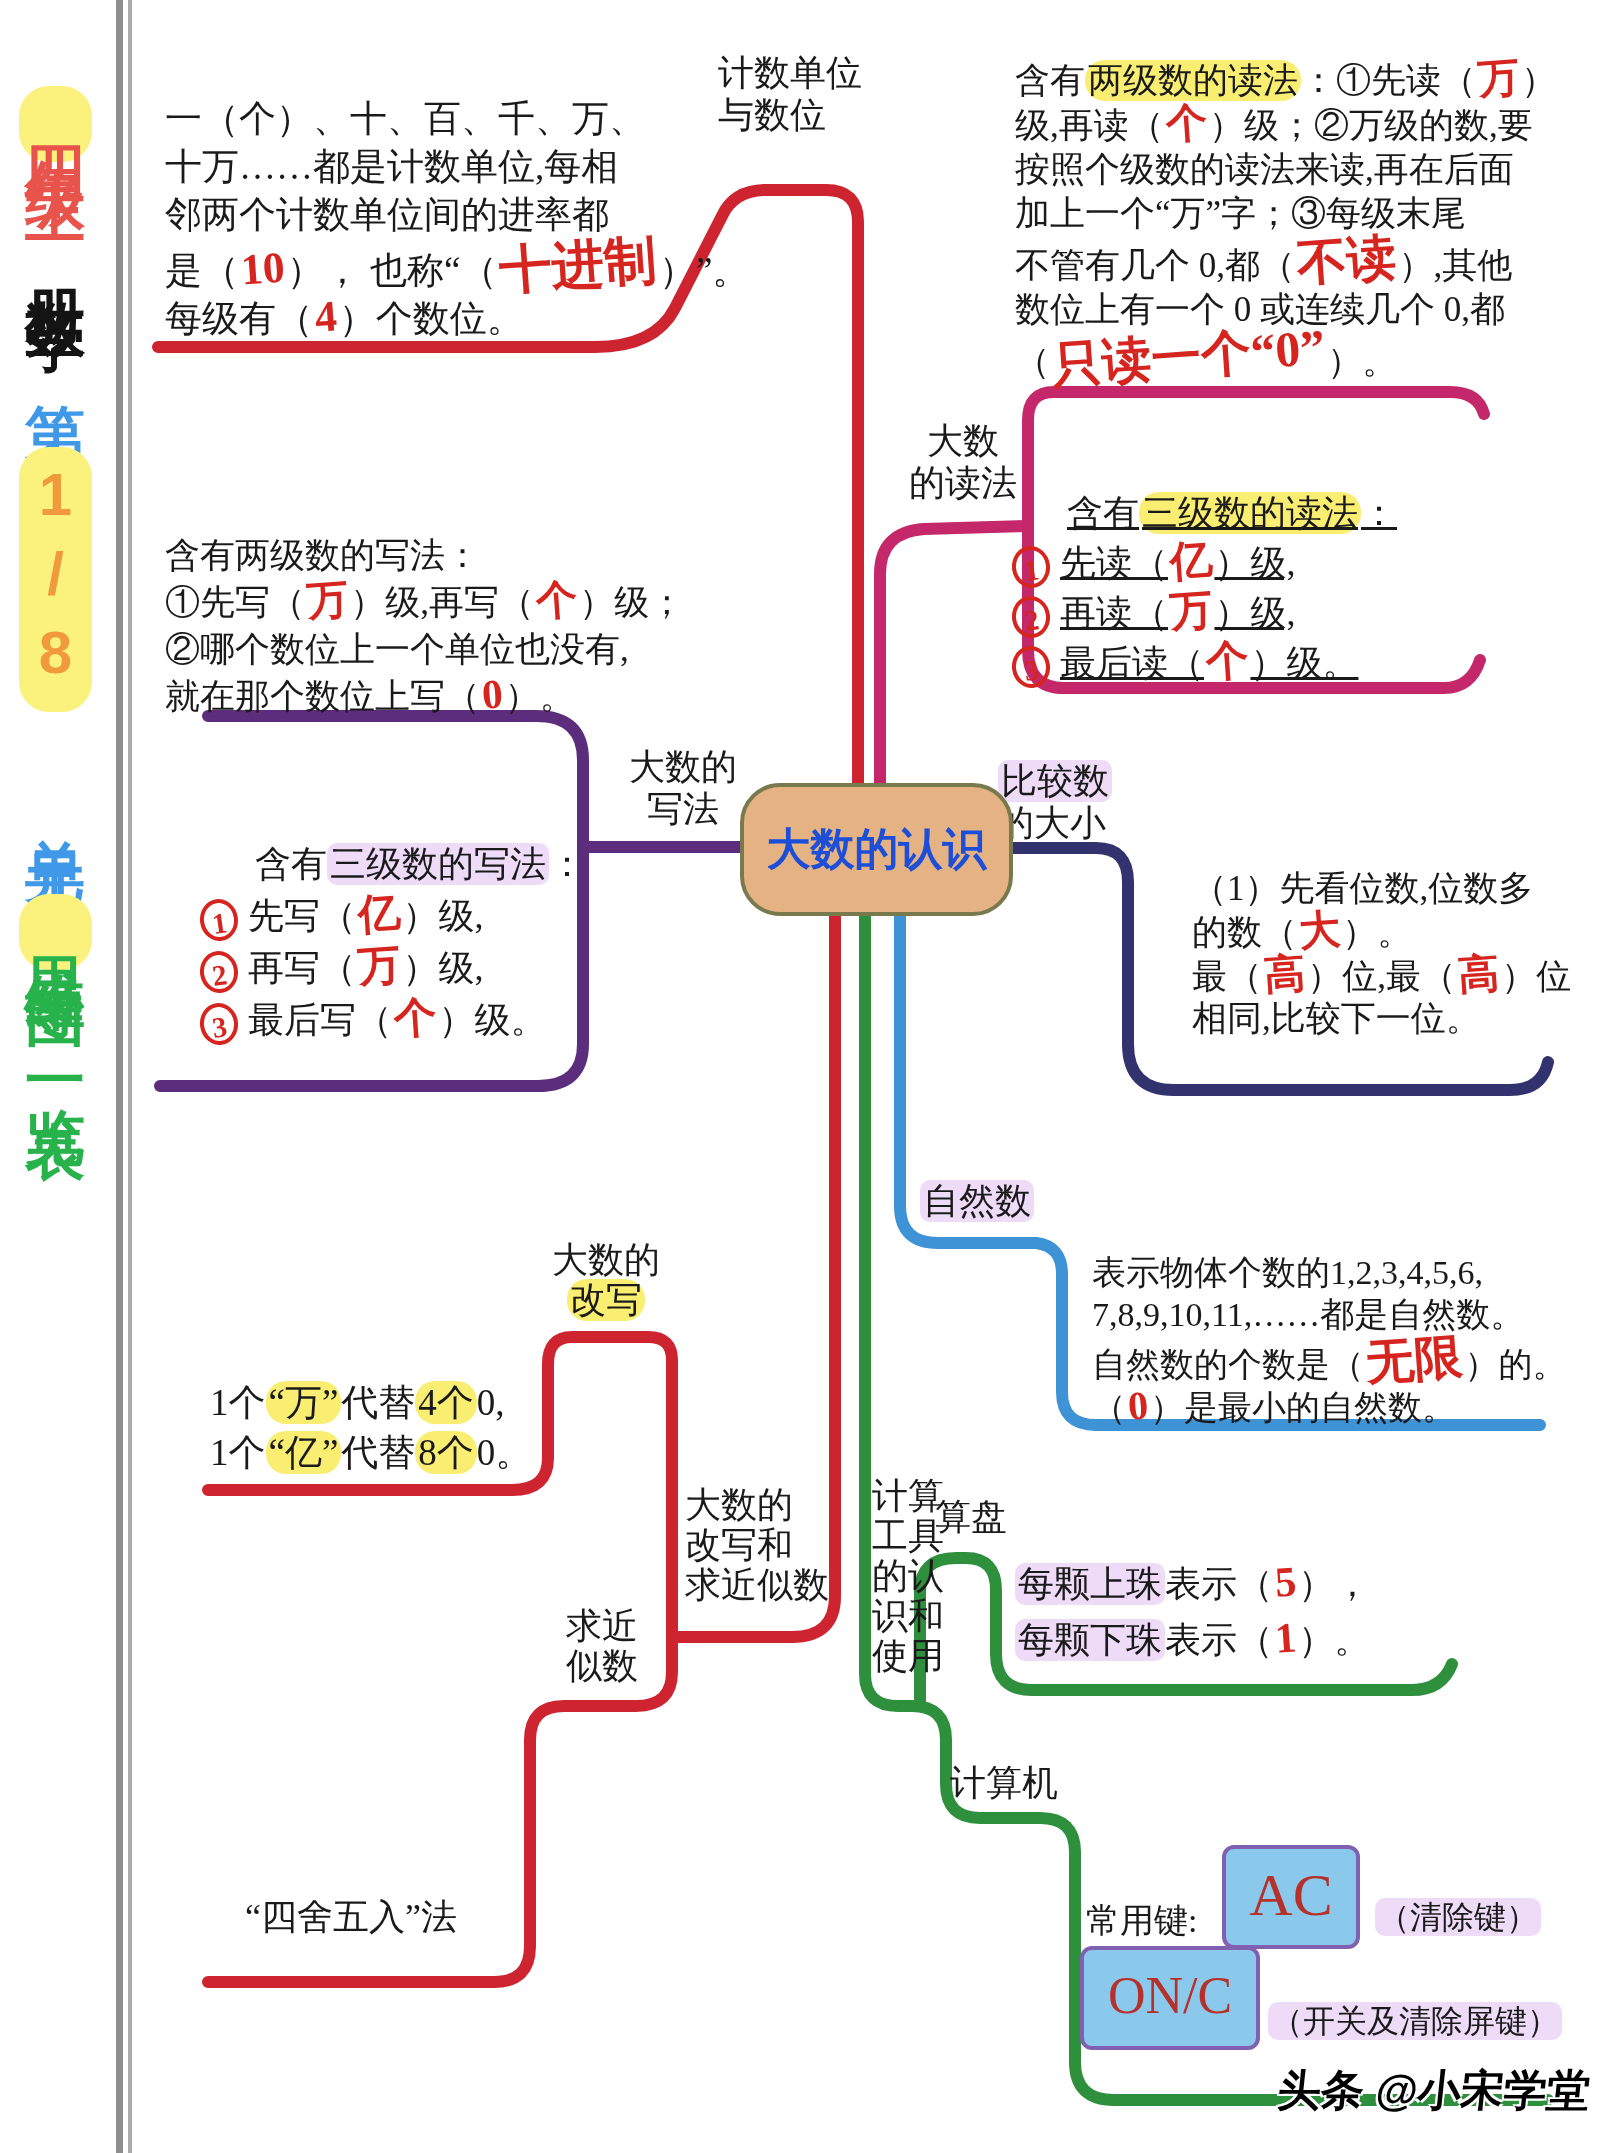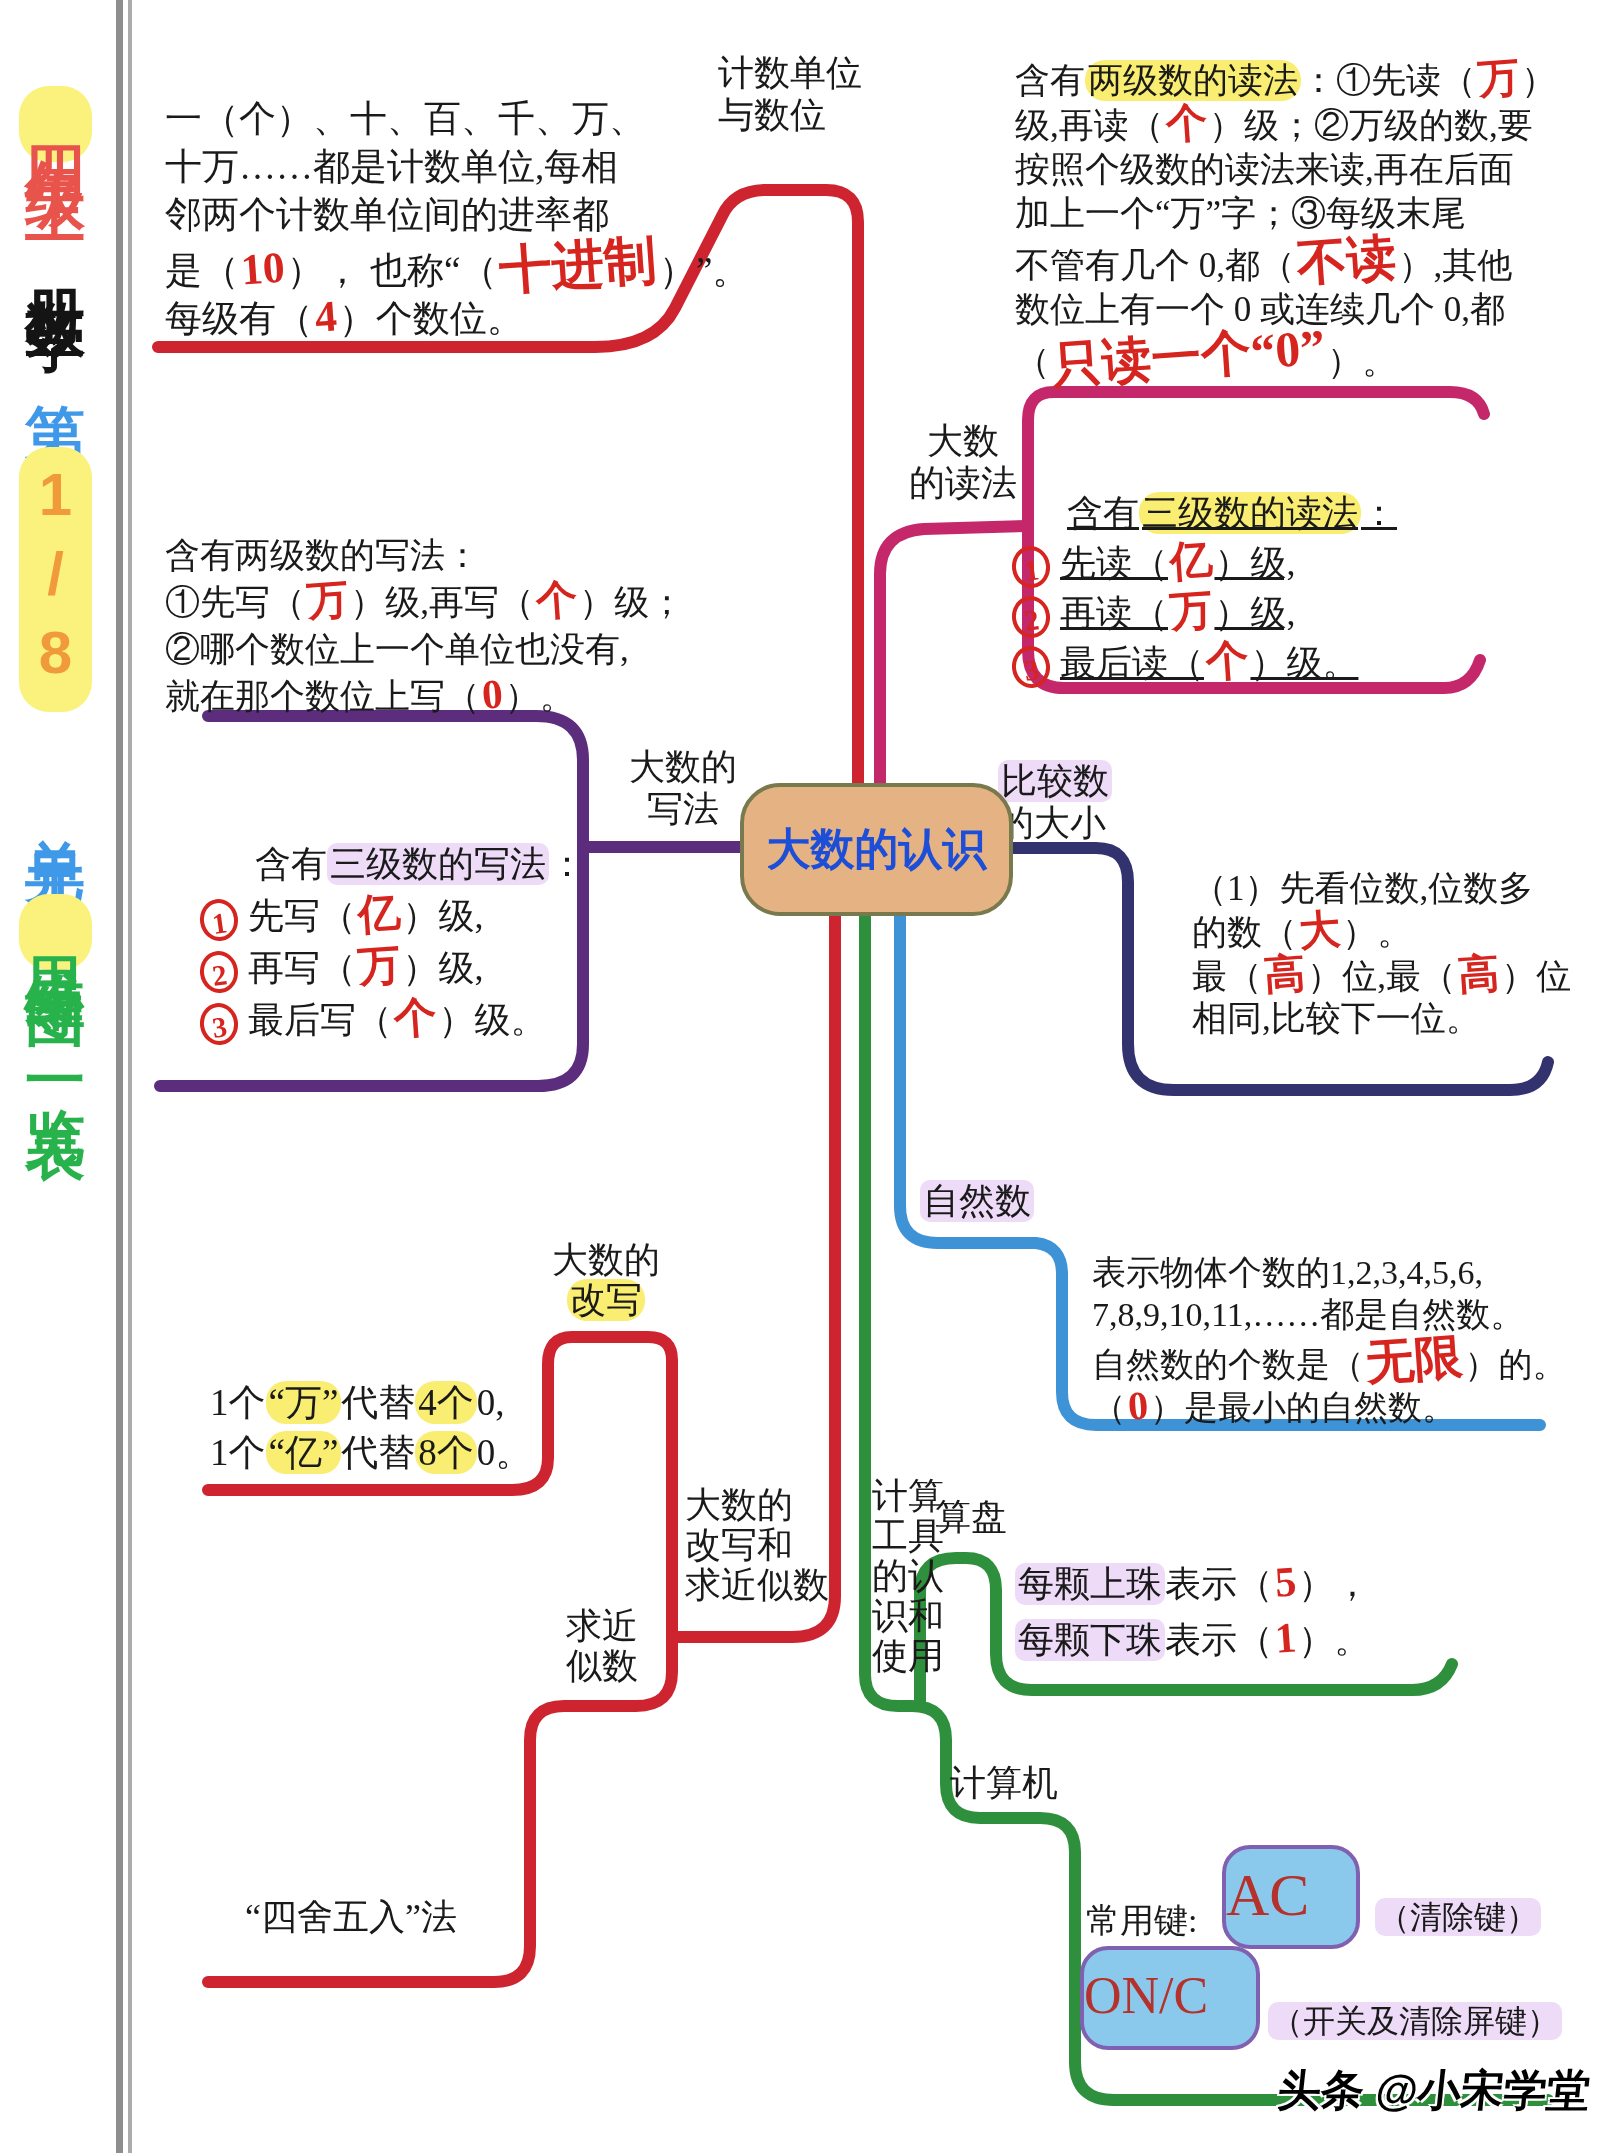--- a/index.html
+++ b/index.html
@@ -37,22 +37,22 @@
   .seg-r,.seg-rb{color:#d6251f;display:inline-block;transform:rotate(-4deg);
         font-weight:600;line-height:1;padding:0 2px;}
   .seg-r{font-size:1.18em;}
   .seg-rb{font-size:1.42em;}
   .seg-circ{display:inline-block;width:38px;height:42px;line-height:40px;text-align:center;
         border:4px solid #d6251f;border-radius:50%;color:#d6251f;font-size:29px;font-weight:bold;
         margin-right:10px;transform:rotate(-8deg);vertical-align:middle;box-sizing:border-box;}
   .pad55{padding-left:55px;}
 
   
-  .key{position:absolute;z-index:2;background:#8bc9ec;border:4px solid #8060b0;border-radius:28px;
-       color:#b5312b;text-align:left;font-family:"Liberation Serif","DejaVu Serif",serif;}
+  .key{position:absolute;z-index:2;background:#8bc9ec;border:4px solid #8060b0;border-radius:12px;
+       color:#b5312b;text-align:center;font-family:"Liberation Serif","DejaVu Serif",serif;}
   .key-ac{left:1222px;top:1845px;width:130px;height:96px;font-size:60px;line-height:92px;}
   .key-onc{left:1080px;top:1946px;width:172px;height:96px;font-size:52px;line-height:92px;}
 
   .watermark{position:absolute;left:1278px;top:2062px;z-index:4;
        font-family:"Liberation Sans","DejaVu Sans",sans-serif;
        font-weight:bold;font-size:43px;color:#000;transform:skewX(-6deg);
        text-shadow:-2px -2px 0 #fff,2px -2px 0 #fff,-2px 2px 0 #fff,2px 2px 0 #fff;white-space:nowrap;}
 </style>
 </head>
 <body>

